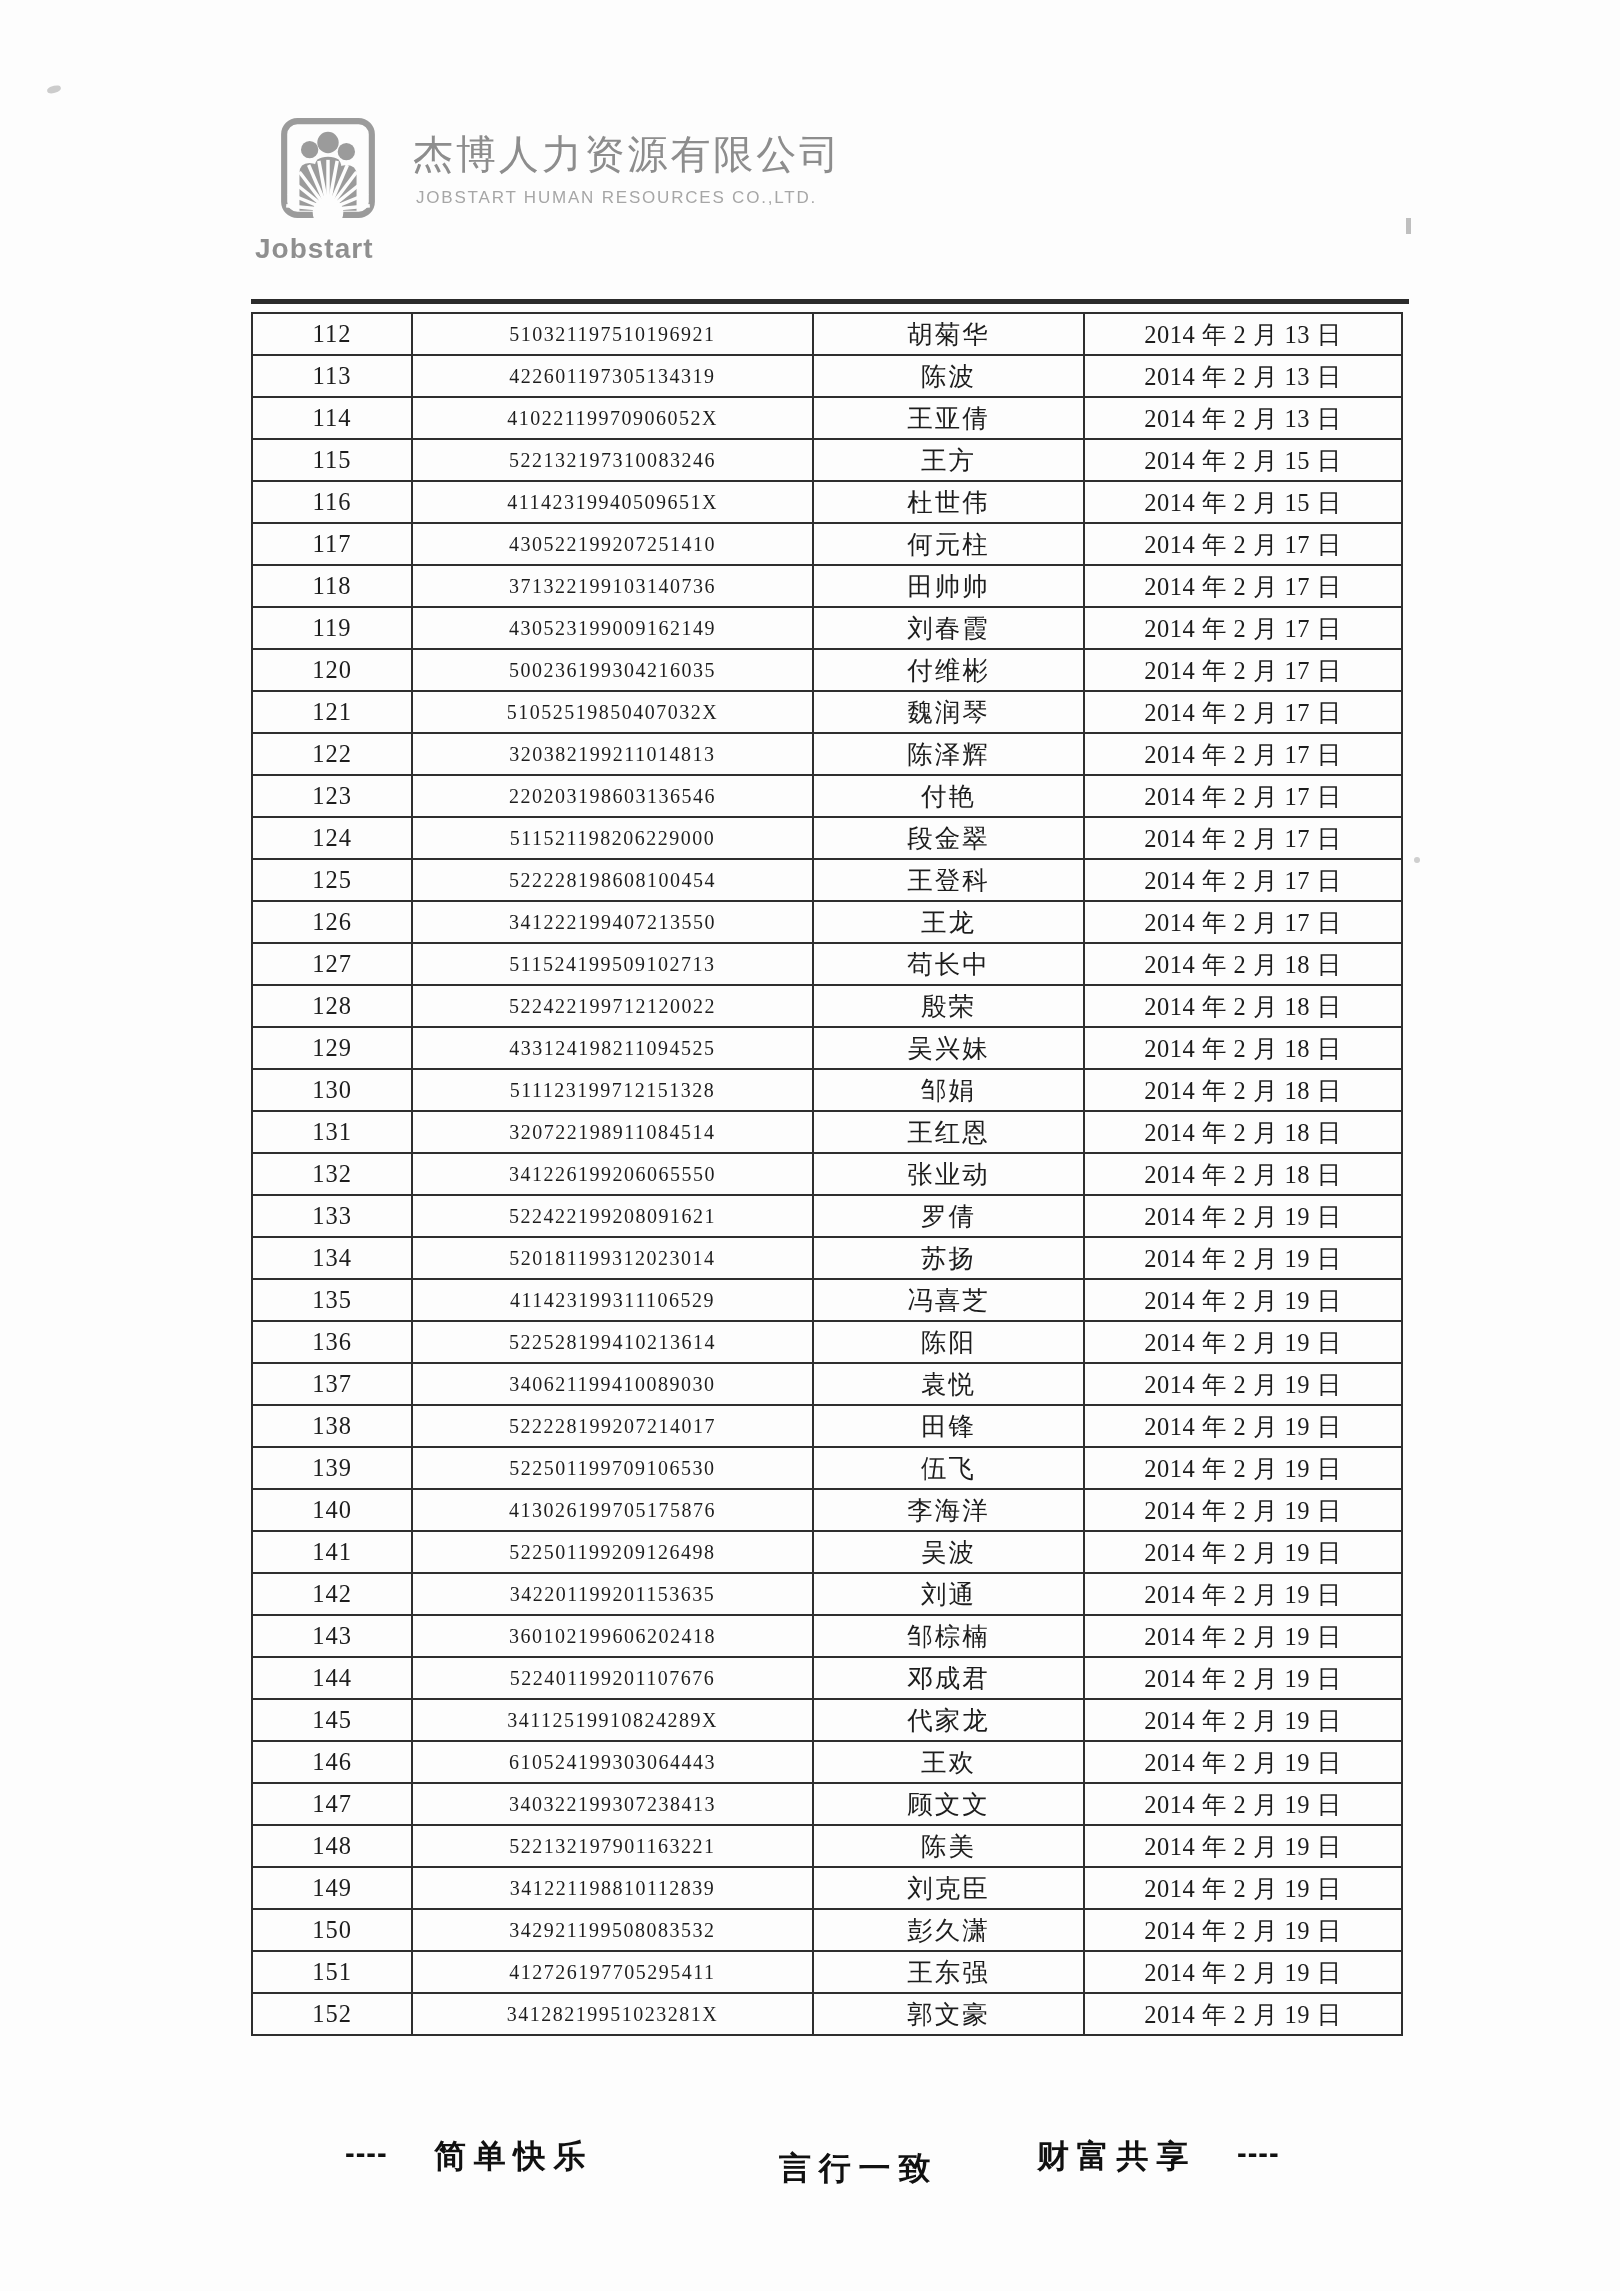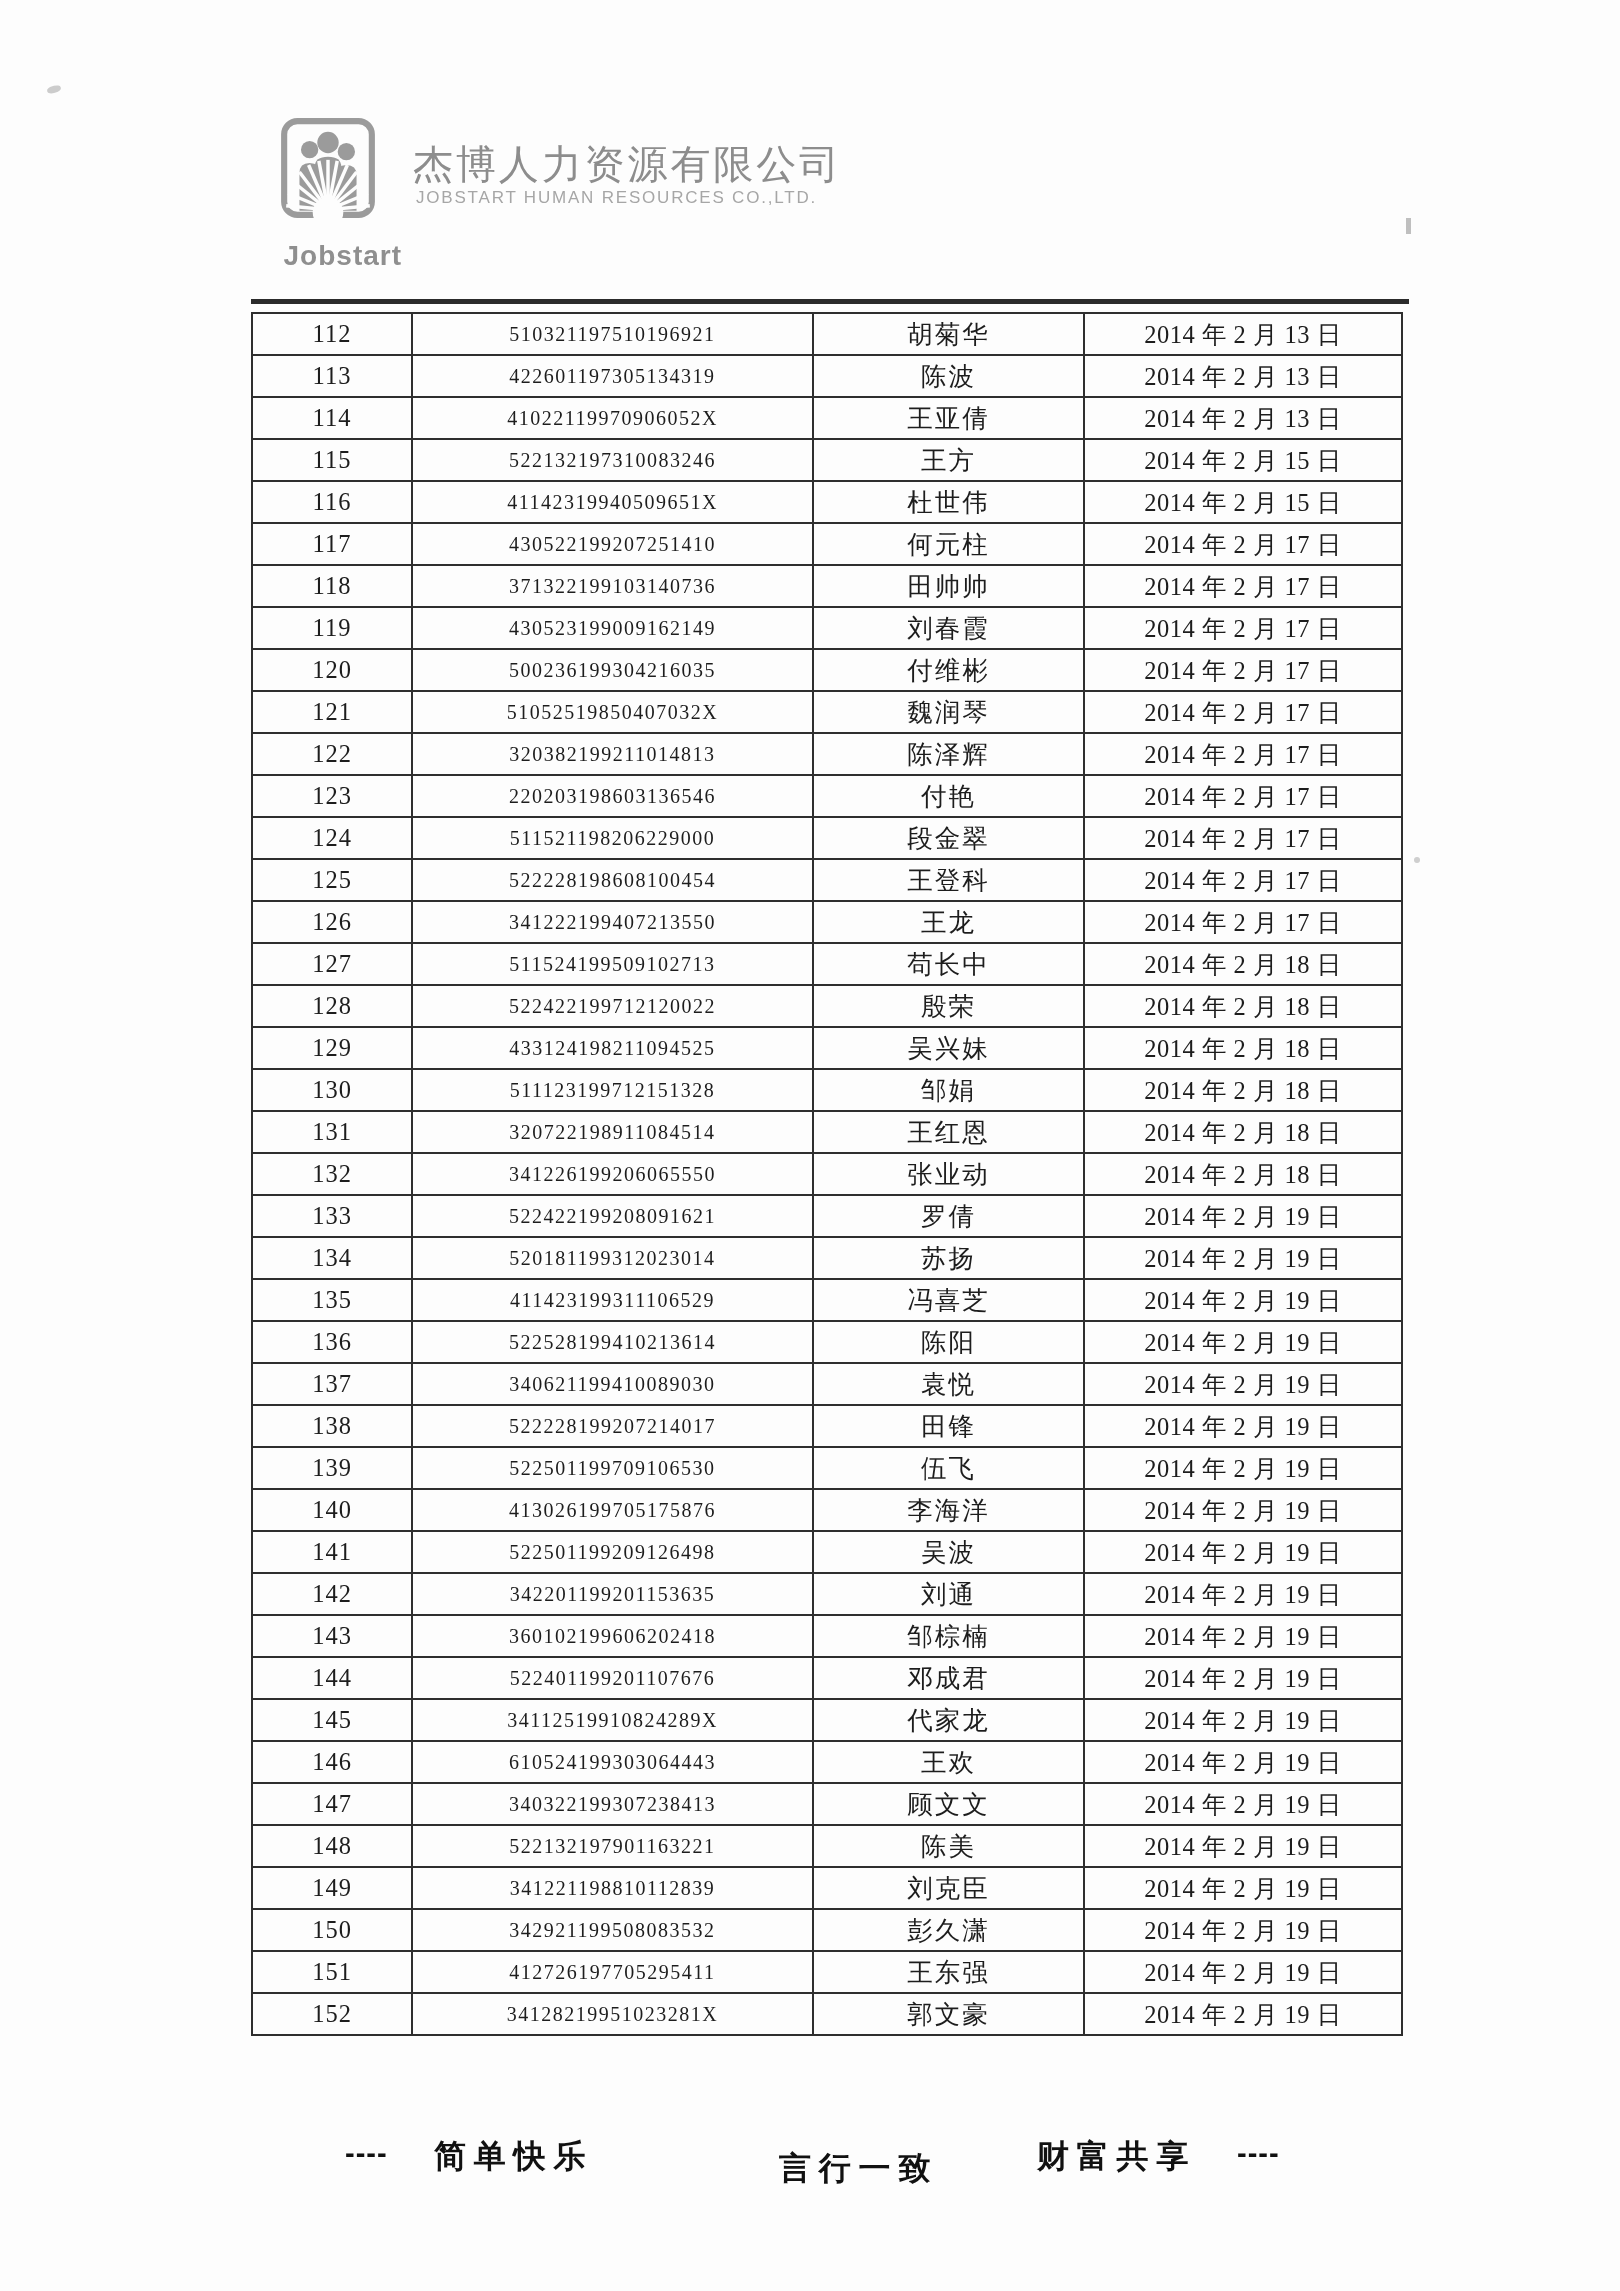--- a/index.html
+++ b/index.html
@@ -4,26 +4,26 @@
 <style>
   html,body{margin:0;padding:0;background:#ffffff;}
   .page{
     position:relative;width:1620px;height:2292px;background:#fdfdfd;overflow:hidden;
     font-family:"Liberation Serif",serif;color:#1d1d1d;
   }
   
   .logo-block{position:absolute;left:255px;top:116px;width:147px;}
   .logo-icon{position:absolute;left:21.6px;top:0;}
   .logo-word{
-    position:absolute;left:0;top:124px;width:147px;text-align:right;
+    position:absolute;left:0;top:117px;width:147px;text-align:left;
     font-family:"Liberation Sans",sans-serif;font-weight:bold;font-size:28px;
     color:#8f8f8f;letter-spacing:1px;
   }
   .company-cn{
-    position:absolute;left:413px;top:137px;font-size:40px;color:#8d8d8d;
+    position:absolute;left:413px;top:127px;font-size:40px;color:#8d8d8d;
     letter-spacing:2.9px;font-family:"Liberation Serif",serif;white-space:nowrap;
   }
   .company-en{
     position:absolute;left:416px;top:188px;font-size:17px;color:#a6a6a6;
     letter-spacing:1.8px;font-family:Liberation Sans, sans-serif;white-space:nowrap;
   }
   
   .top-rule{position:absolute;left:251px;top:299px;width:1158px;height:4.9px;background:#2b2b2b;}
   
   table.roster{

